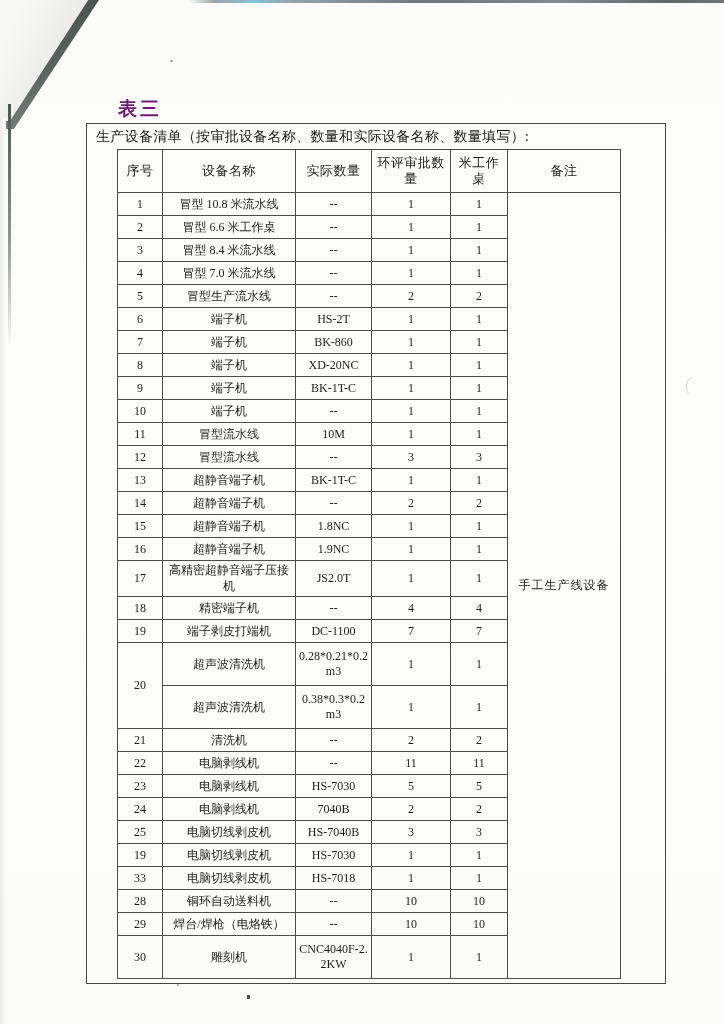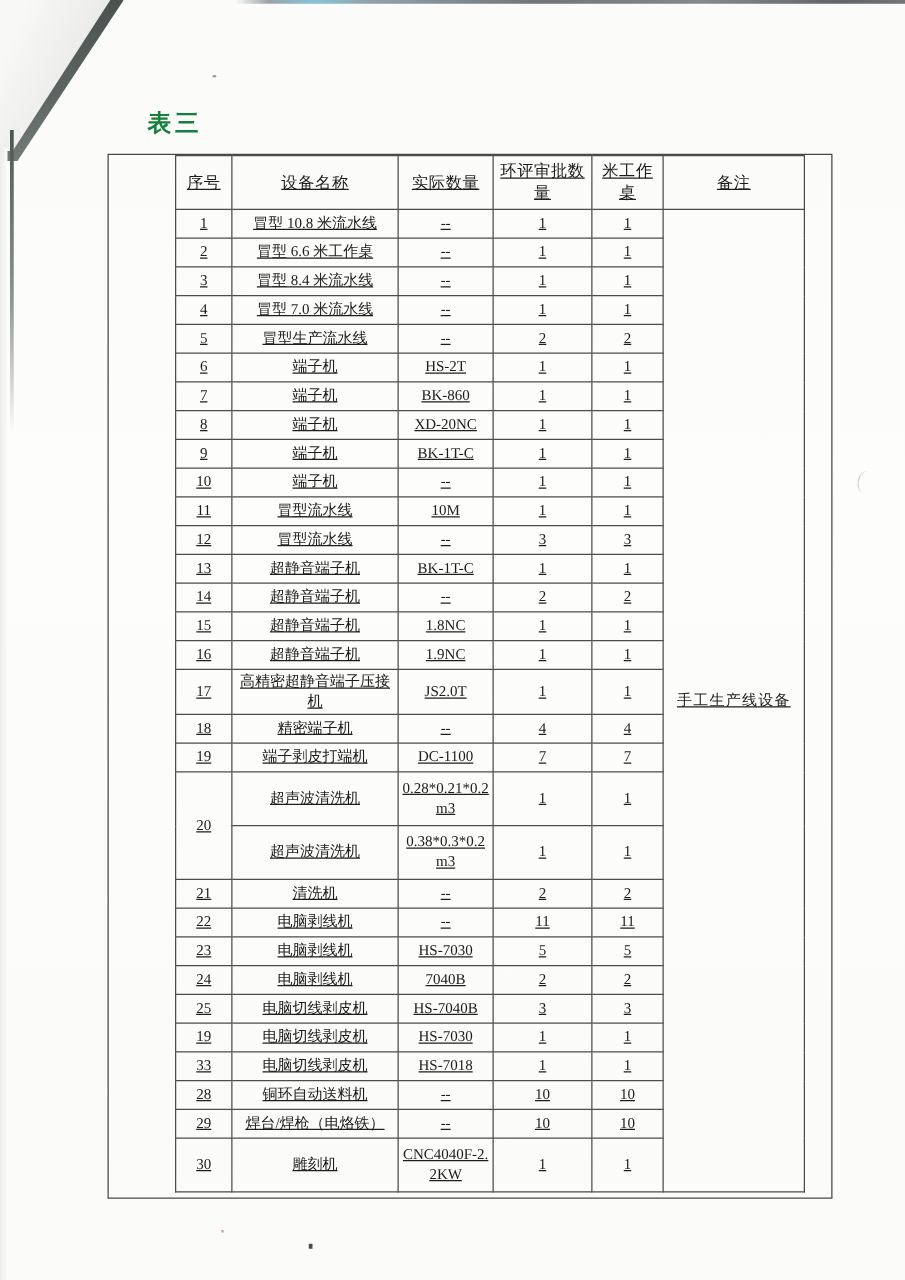--- a/index.html
+++ b/index.html
@@ -35,34 +35,34 @@
     background:linear-gradient(90deg,#ececea,#fbfbf9);
   }
   .speck-a{position:absolute;left:170px;top:60px;width:3px;height:2px;background:#9b9b9b;border-radius:50%}
   .speck-b{position:absolute;left:247px;top:995px;width:3px;height:4px;background:#4c4c4c}
   .speck-c{position:absolute;left:177px;top:984px;width:2px;height:2px;background:#cfa9a0}
   .smudge-arc{position:absolute;left:686px;top:377px;width:12px;height:18px;
     border-left:1.5px solid #ccccc9;border-radius:50%;transform:rotate(8deg)}
 
   
   .sheet-title{
-    position:absolute;left:118px;top:86px;
-    font-size:19px;font-weight:700;letter-spacing:3px;color:#15803d;
+    position:absolute;left:118px;top:96px;
+    font-size:19px;font-weight:700;letter-spacing:3px;color:#701a75;
   }
   .frame{
     position:absolute;left:86px;top:123px;width:580px;
     border:1.5px solid #474747;padding:0 0 4px 0;box-sizing:border-box;
   }
   .caption{
     font-size:14px;line-height:1.6;padding:2px 8px 1px 9px;
     letter-spacing:.3px;color:#1a1a1a;
   }
   table.equip{
     border-collapse:collapse;table-layout:fixed;
-    margin-left:53px;width:503px;text-decoration:underline;
+    margin-left:30px;width:503px;
   }
   table.equip th,table.equip td{
     border:1.5px solid #4c4c4c;
     text-align:center;vertical-align:middle;
     padding:1px 3px;line-height:1.3;word-break:break-all;
     font-weight:400;color:#1c1c1c;
   }
   table.equip th{font-size:13px;height:40px;letter-spacing:.5px}
   table.equip td{font-size:12px;height:20px}
   tr.r36 td{height:33px}
@@ -78,20 +78,21 @@
 <div class="left-edge-line"></div>
 <div class="left-edge-strip"></div>
 <div class="speck-a"></div>
 <div class="speck-b"></div>
 <div class="speck-c"></div>
 <div class="smudge-arc"></div>
 
 <div class="sheet-title">表三</div>
 
 <div class="frame">
+  <div class="caption">生产设备清单（按审批设备名称、数量和实际设备名称、数量填写）:</div>
 
   <table class="equip">
     <colgroup>
       <col style="width:45px">
         <col style="width:133px">
         <col style="width:76px">
       <col style="width:79px">
         <col style="width:57px">
         <col style="width:113px">
     </colgroup>

